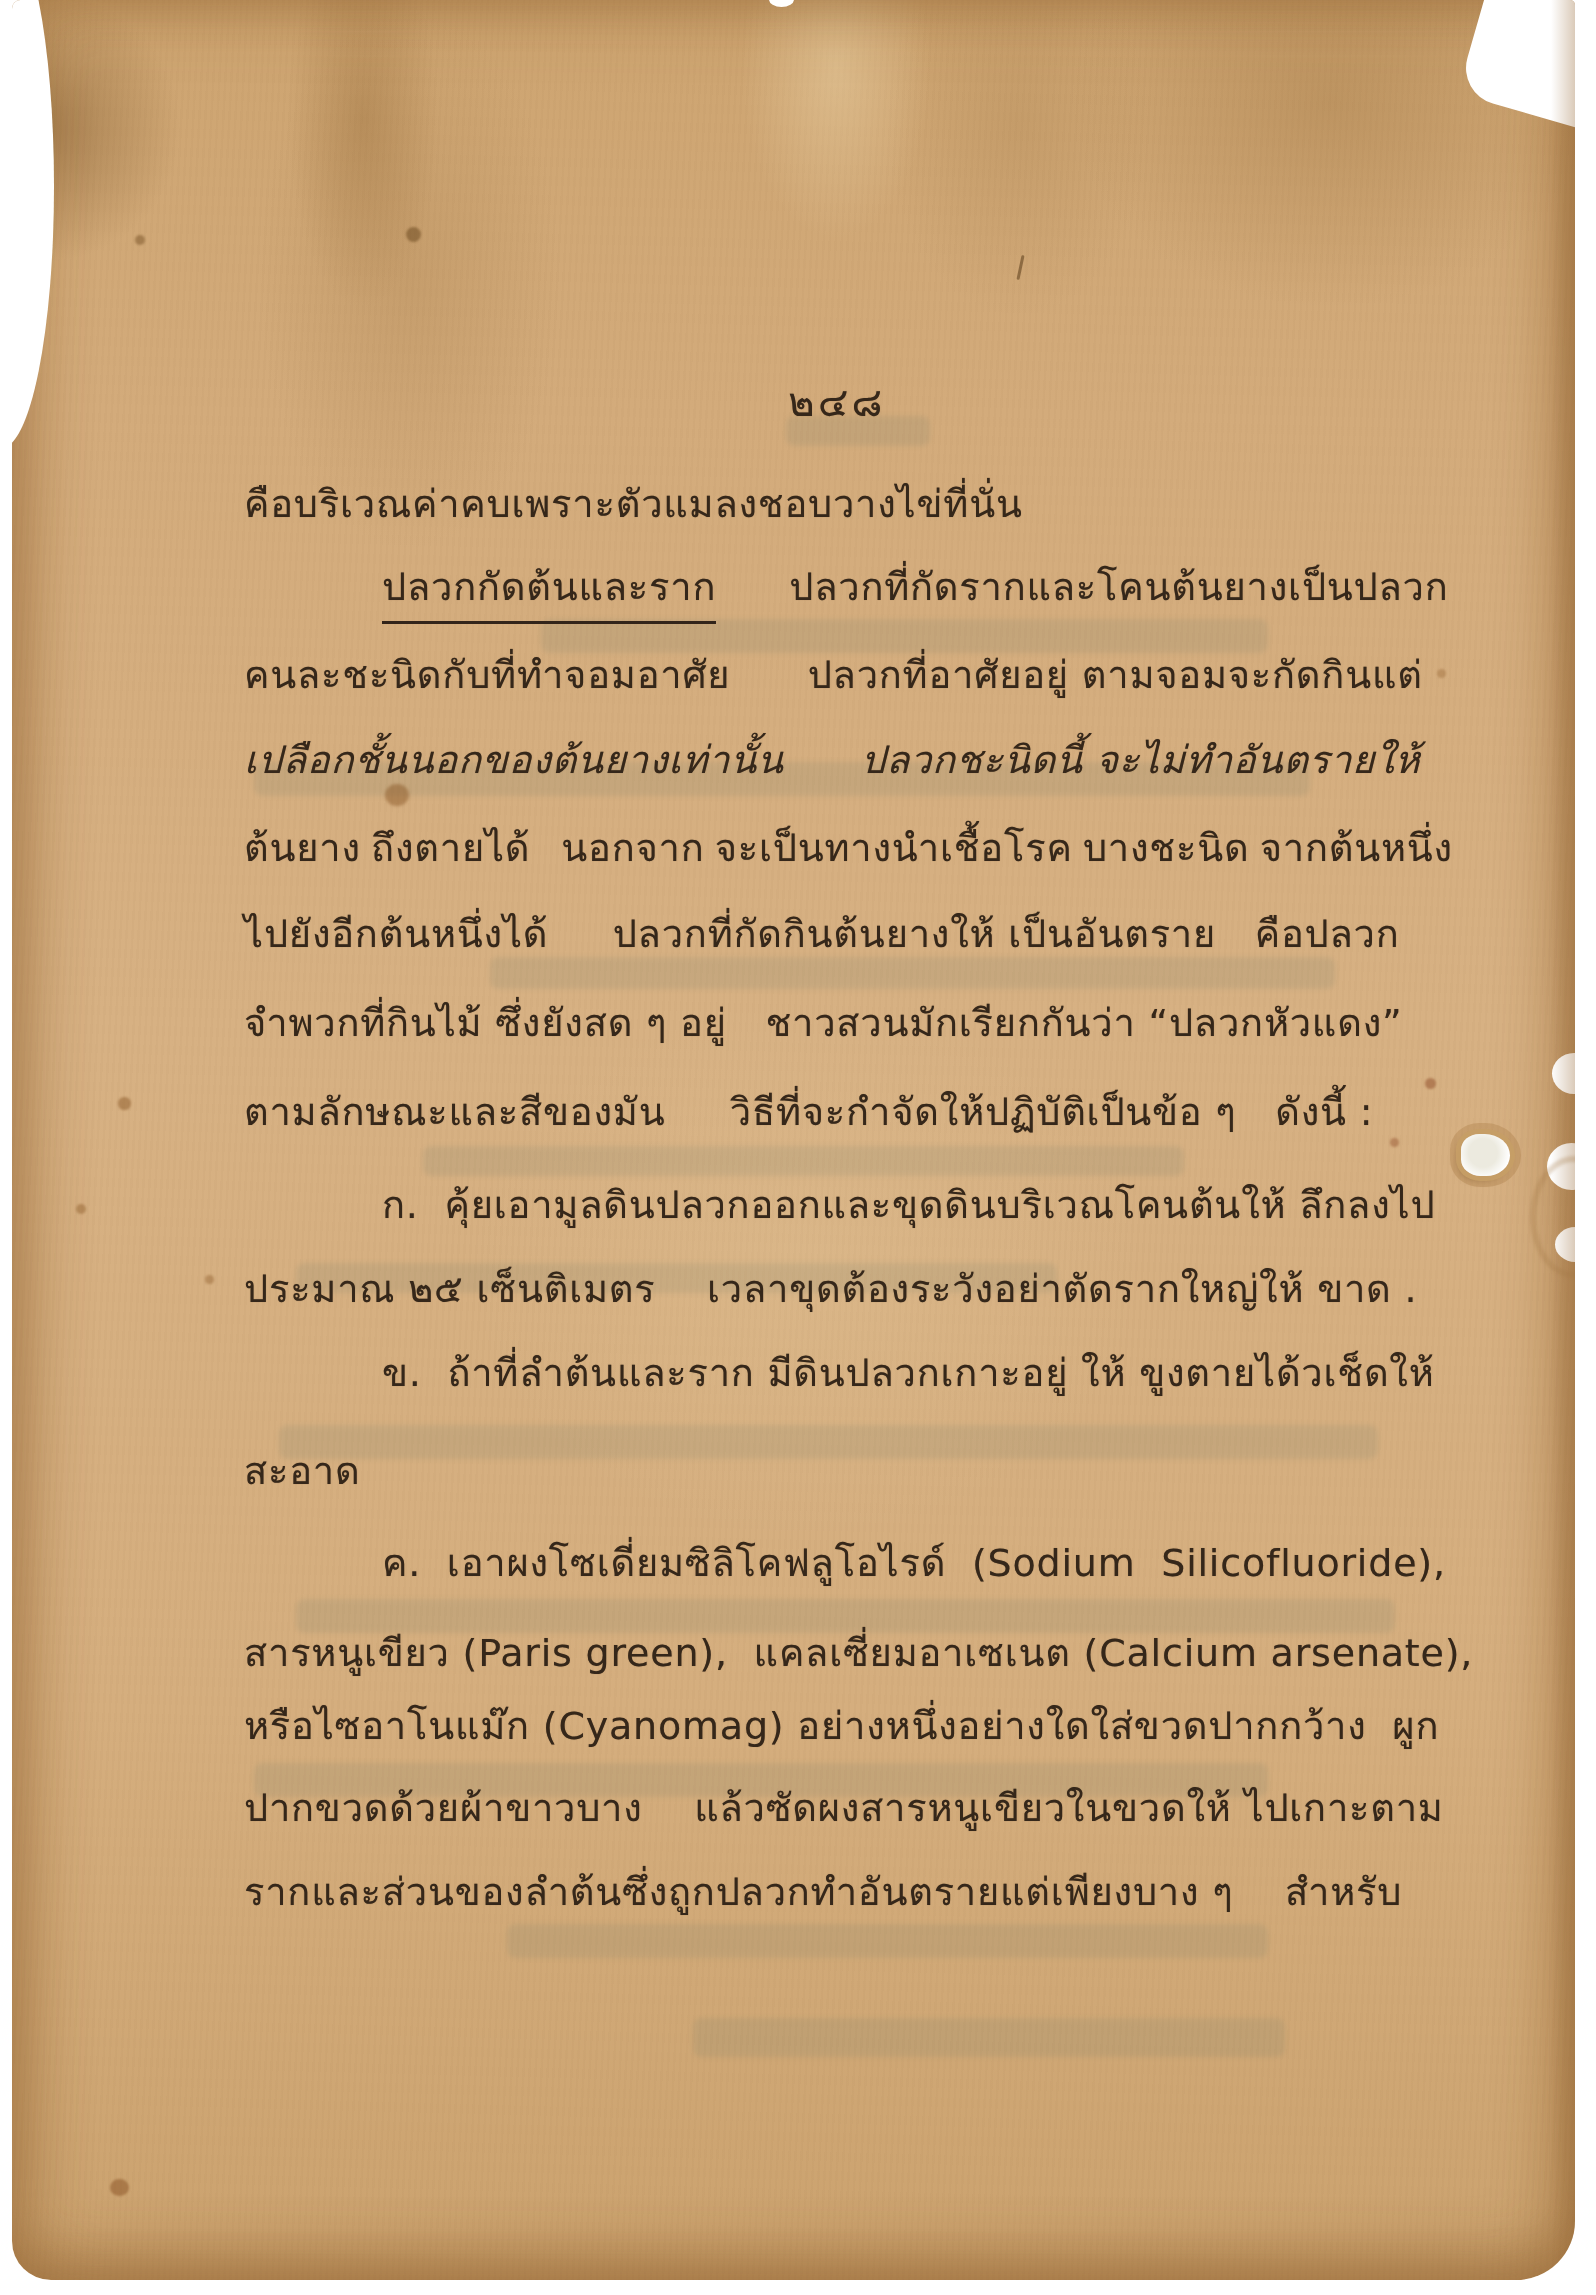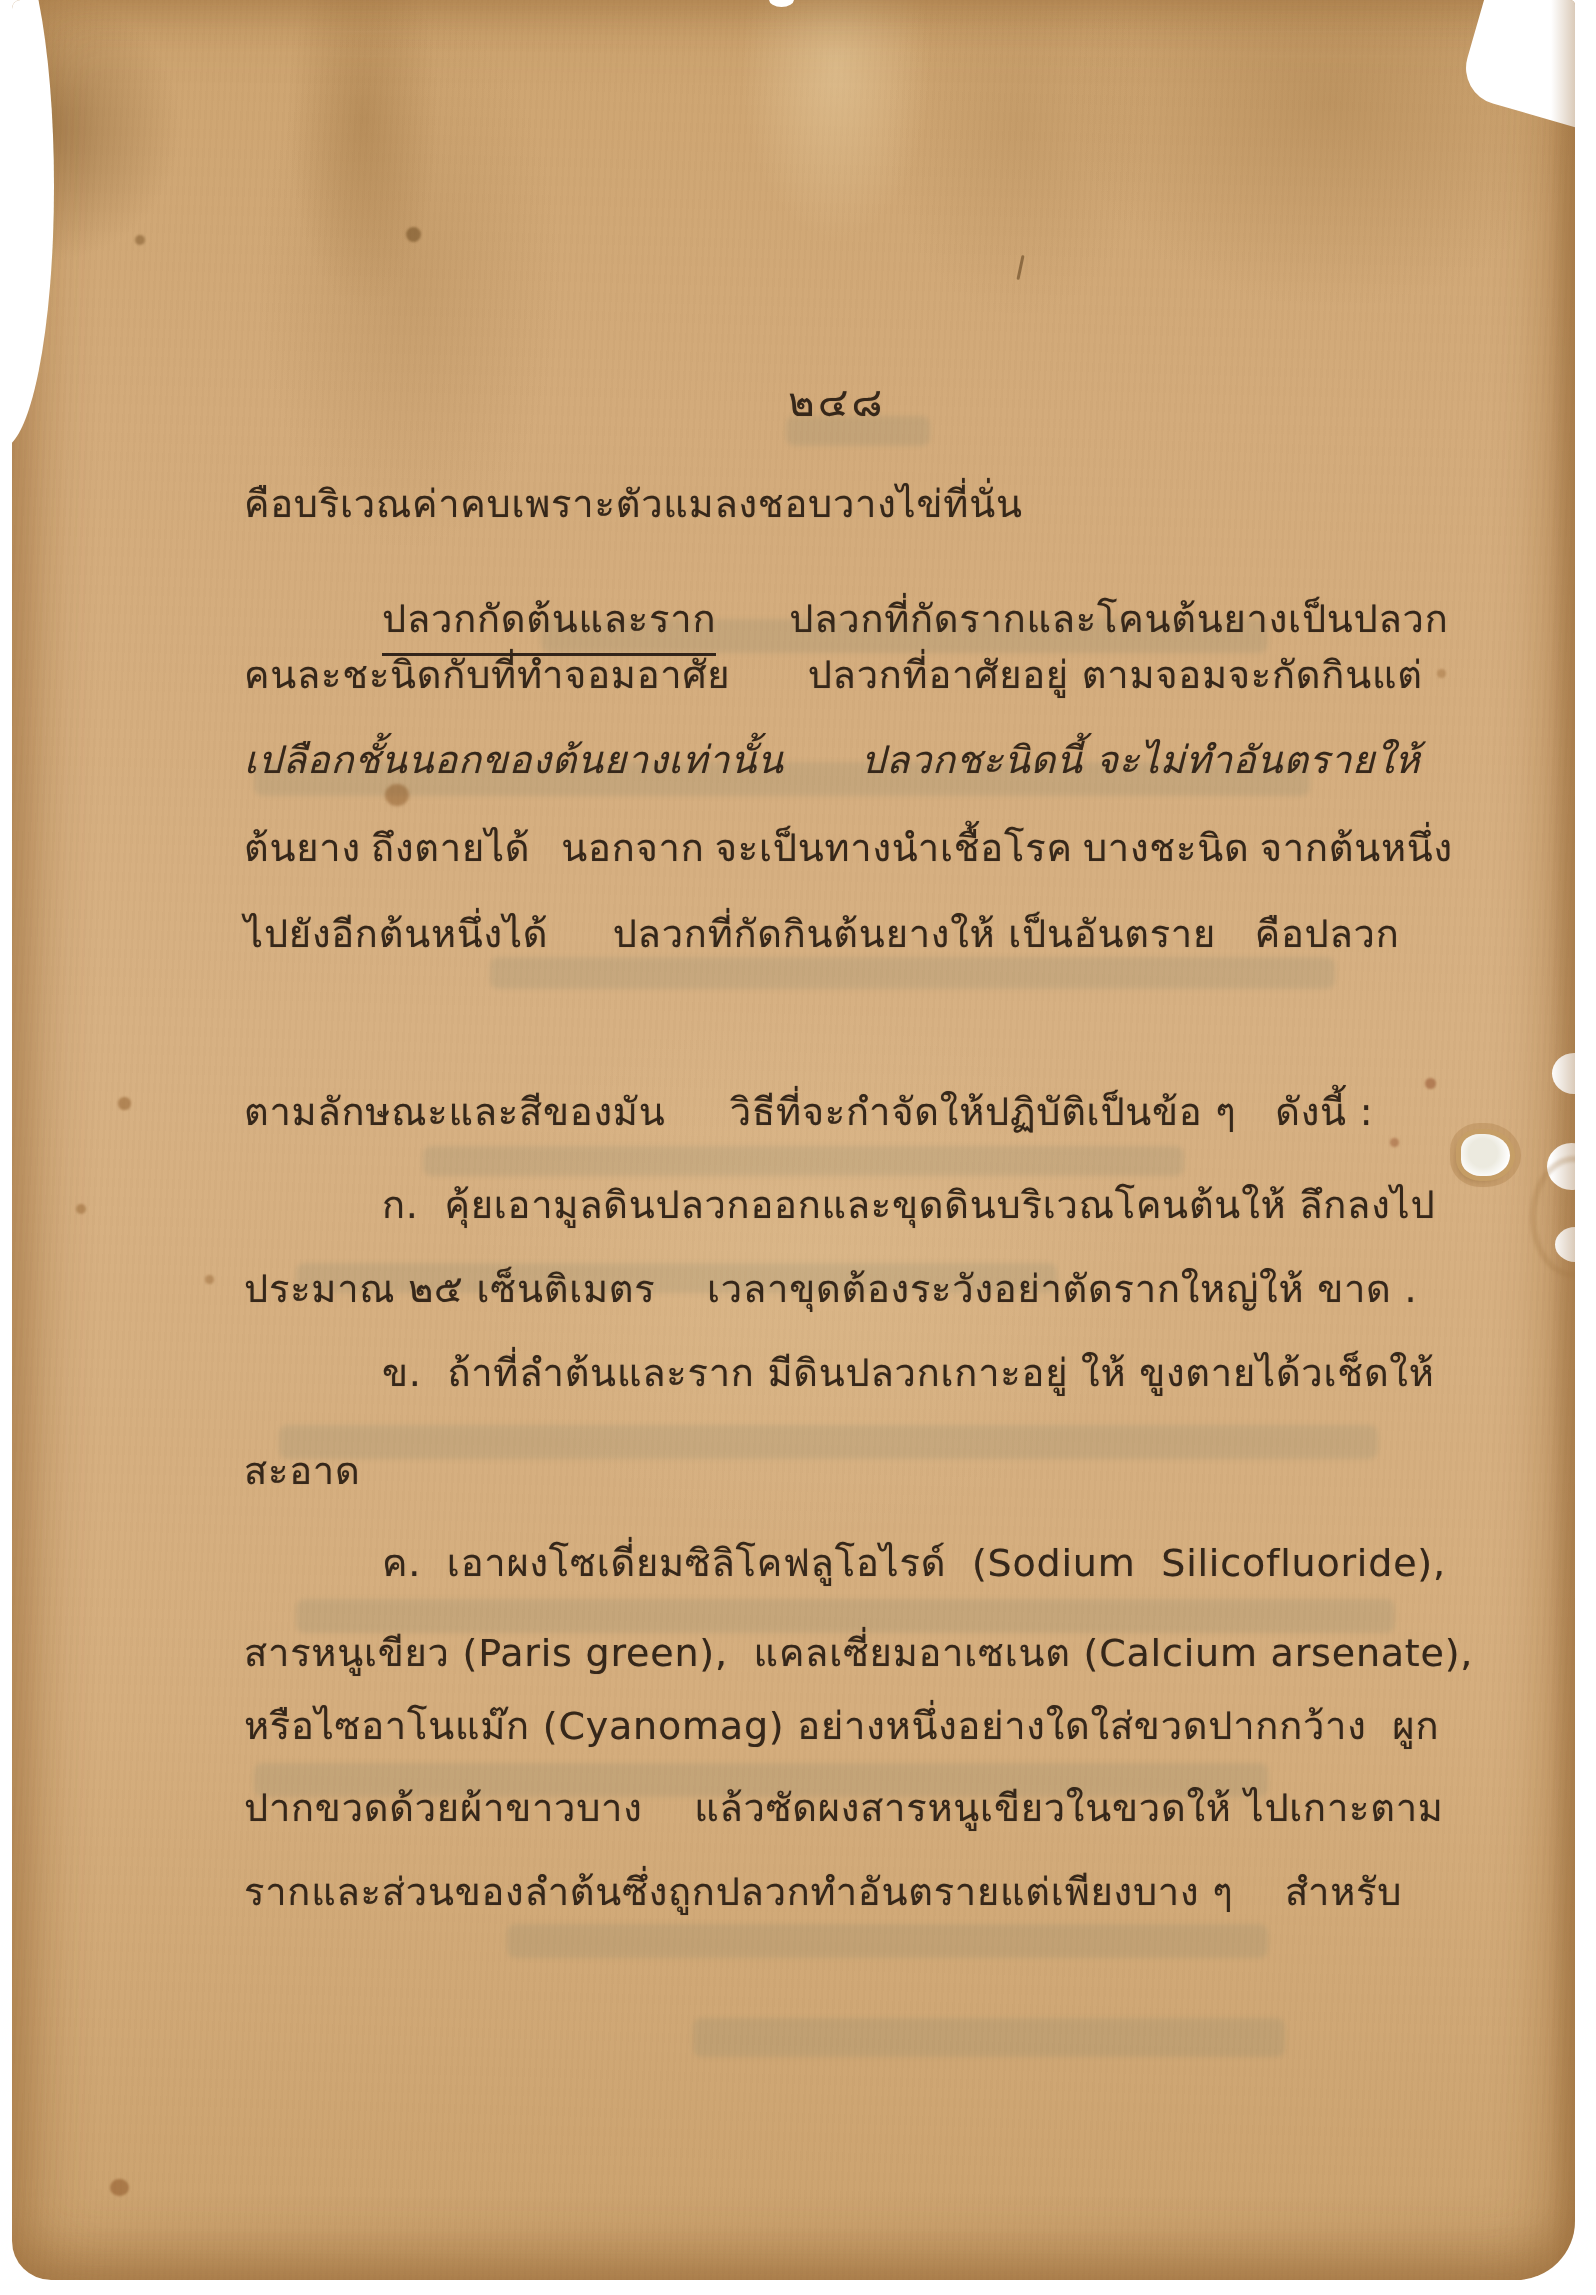--- a/index.html
+++ b/index.html
@@ -102,25 +102,26 @@
   <div class="spot" style="left:1378px;top:1138px;width:8.5px;height:8.5px;background:rgba(154,90,53,.5);"></div>
   <div class="spot" style="left:98px;top:2179px;width:18.6px;height:17px;background:rgba(140,85,40,.55);filter:blur(1.3px);"></div>
   <div class="spot" style="left:1425px;top:669px;width:9.3px;height:9.3px;background:rgba(150,100,50,.4);"></div>
   <div class="fiber" style="left:1007px;top:255px;"></div>
   <div class="ring"></div>
   <div class="hole"></div>
 
   <div class="page-number">๒๔๘</div>
 
   <div class="line" style="top:478px;">คือบริเวณค่าคบเพราะตัวแมลงชอบวางไข่ที่นั่น</div>
-  <div class="line indent" style="top:561px;margin-top:32px;"><span class="underlined">ปลวกกัดต้นและราก</span><span>ปลวกที่กัดรากและโคนต้นยางเป็นปลวก</span></div>
+  <div class="line indent" style="top:561px;"><span class="underlined">ปลวกกัดต้นและราก</span><span>ปลวกที่กัดรากและโคนต้นยางเป็นปลวก</span></div>
   <div class="line" style="top:649px;">คนละชะนิดกับที่ทำจอมอาศัย      ปลวกที่อาศัยอยู่ ตามจอมจะกัดกินแต่</div>
   <div class="line" style="top:734px;font-style:italic;">เปลือกชั้นนอกของต้นยางเท่านั้น      ปลวกชะนิดนี้ จะไม่ทำอันตรายให้</div>
   <div class="line" style="top:822px;font-family:Liberation Serif, serif;">ต้นยาง ถึงตายได้   นอกจาก จะเป็นทางนำเชื้อโรค บางชะนิด จากต้นหนึ่ง</div>
   <div class="line" style="top:908px;">ไปยังอีกต้นหนึ่งได้     ปลวกที่กัดกินต้นยางให้ เป็นอันตราย   คือปลวก</div>
+  <div class="line" style="top:997px;">จำพวกที่กินไม้ ซึ่งยังสด ๆ อยู่   ชาวสวนมักเรียกกันว่า “ปลวกหัวแดง”</div>
   <div class="line" style="top:1086px;">ตามลักษณะและสีของมัน     วิธีที่จะกำจัดให้ปฏิบัติเป็นข้อ ๆ   ดังนี้ :</div>
   <div class="line indent" style="top:1179px;">ก.  คุ้ยเอามูลดินปลวกออกและขุดดินบริเวณโคนต้นให้ ลึกลงไป</div>
   <div class="line" style="top:1263px;">ประมาณ ๒๕ เซ็นติเมตร    เวลาขุดต้องระวังอย่าตัดรากใหญ่ให้ ขาด .</div>
   <div class="line indent" style="top:1347px;">ข.  ถ้าที่ลำต้นและราก มีดินปลวกเกาะอยู่ ให้ ขูงตายได้วเช็ดให้</div>
   <div class="line" style="top:1445px;">สะอาด</div>
   <div class="line indent" style="top:1537px;">ค.  เอาผงโซเดี่ยมซิลิโคฟลูโอไรด์  (Sodium  Silicofluoride),</div>
   <div class="line" style="top:1619px;margin-top:8px;">สารหนูเขียว (Paris green),  แคลเซี่ยมอาเซเนต (Calcium arsenate),</div>
   <div class="line" style="top:1700px;">หรือไซอาโนแม๊ก (Cyanomag) อย่างหนึ่งอย่างใดใส่ขวดปากกว้าง  ผูก</div>
   <div class="line" style="top:1782px;">ปากขวดด้วยผ้าขาวบาง    แล้วซัดผงสารหนูเขียวในขวดให้ ไปเกาะตาม</div>
   <div class="line" style="top:1866px;">รากและส่วนของลำต้นซึ่งถูกปลวกทำอันตรายแต่เพียงบาง ๆ    สำหรับ</div>

